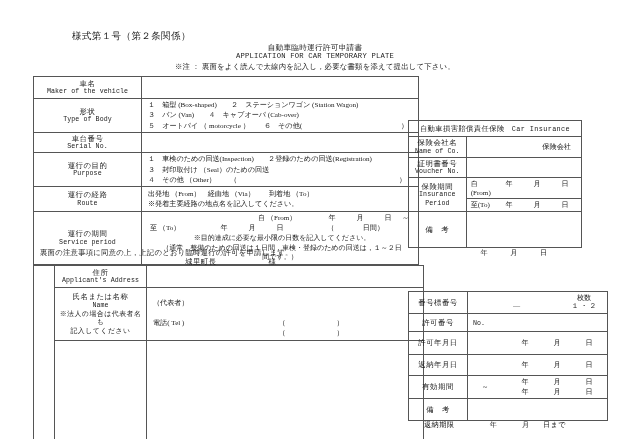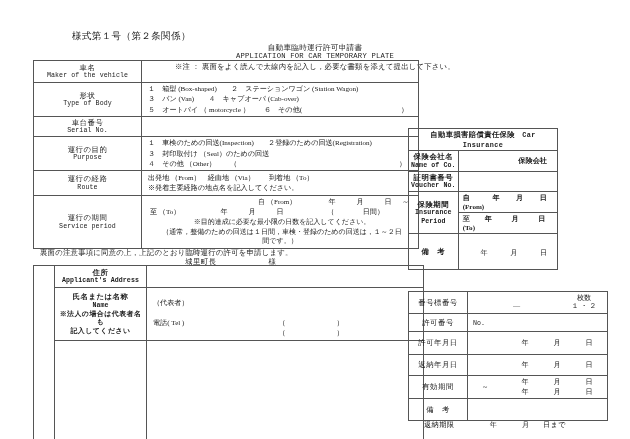--- a/index.html
+++ b/index.html
@@ -80,26 +80,26 @@
     letter-spacing: 0.1px;
   }
   .opt {
     font-size: 7.1px;
     line-height: 1.45;
     padding-left: 6px !important;
   }
   .note-sm { font-size: 7px; line-height: 1.4; text-align: center; }
 
   
-  #main-table { left: 33px; top: 60px; width: 375px; }
+  #main-table { left: 33px; top: 76px; width: 375px; }
   #main-table td.c1 { width: 103px; height: 10px; }
   #main-table td.c2 { width: 272px; }
 
   
-  #ins-table { left: 408px; top: 128px; width: 150px; font-weight: bold; }
+  #ins-table { left: 408px; top: 120px; width: 174px; }
   #ins-table td.ic1 { width: 49px; }
   #ins-table td.ic2 { width: 140px; }
   .ins-head {
     text-align: center;
     font-size: 7.3px;
     letter-spacing: 0.4px;
   }
   .ins-head .e {
     font-family: "Liberation Mono", "DejaVu Sans Mono", monospace;
     font-size: 6.8px;
@@ -133,21 +133,21 @@
     position: absolute;
     left: 470px;
     top: 248px;
     font-size: 7.2px;
   }
   .date-right span { display: inline-block; width: 28px; text-align: center; }
 
   
   #app-table { left: 33px; top: 265px; width: 375px; }
   #app-table td.a0 { width: 16px; text-align: center; }
-  #app-table td.a1 { width: 87px; font-weight: bold; }
+  #app-table td.a1 { width: 87px; }
   #app-table td.a2 { width: 272px; }
   .vert-label {
     writing-mode: vertical-rl;
     text-orientation: upright;
     letter-spacing: 12px;
     font-size: 7.6px;
     margin: 0 auto;
     line-height: 1;
     height: 100%;
     display: flex;

